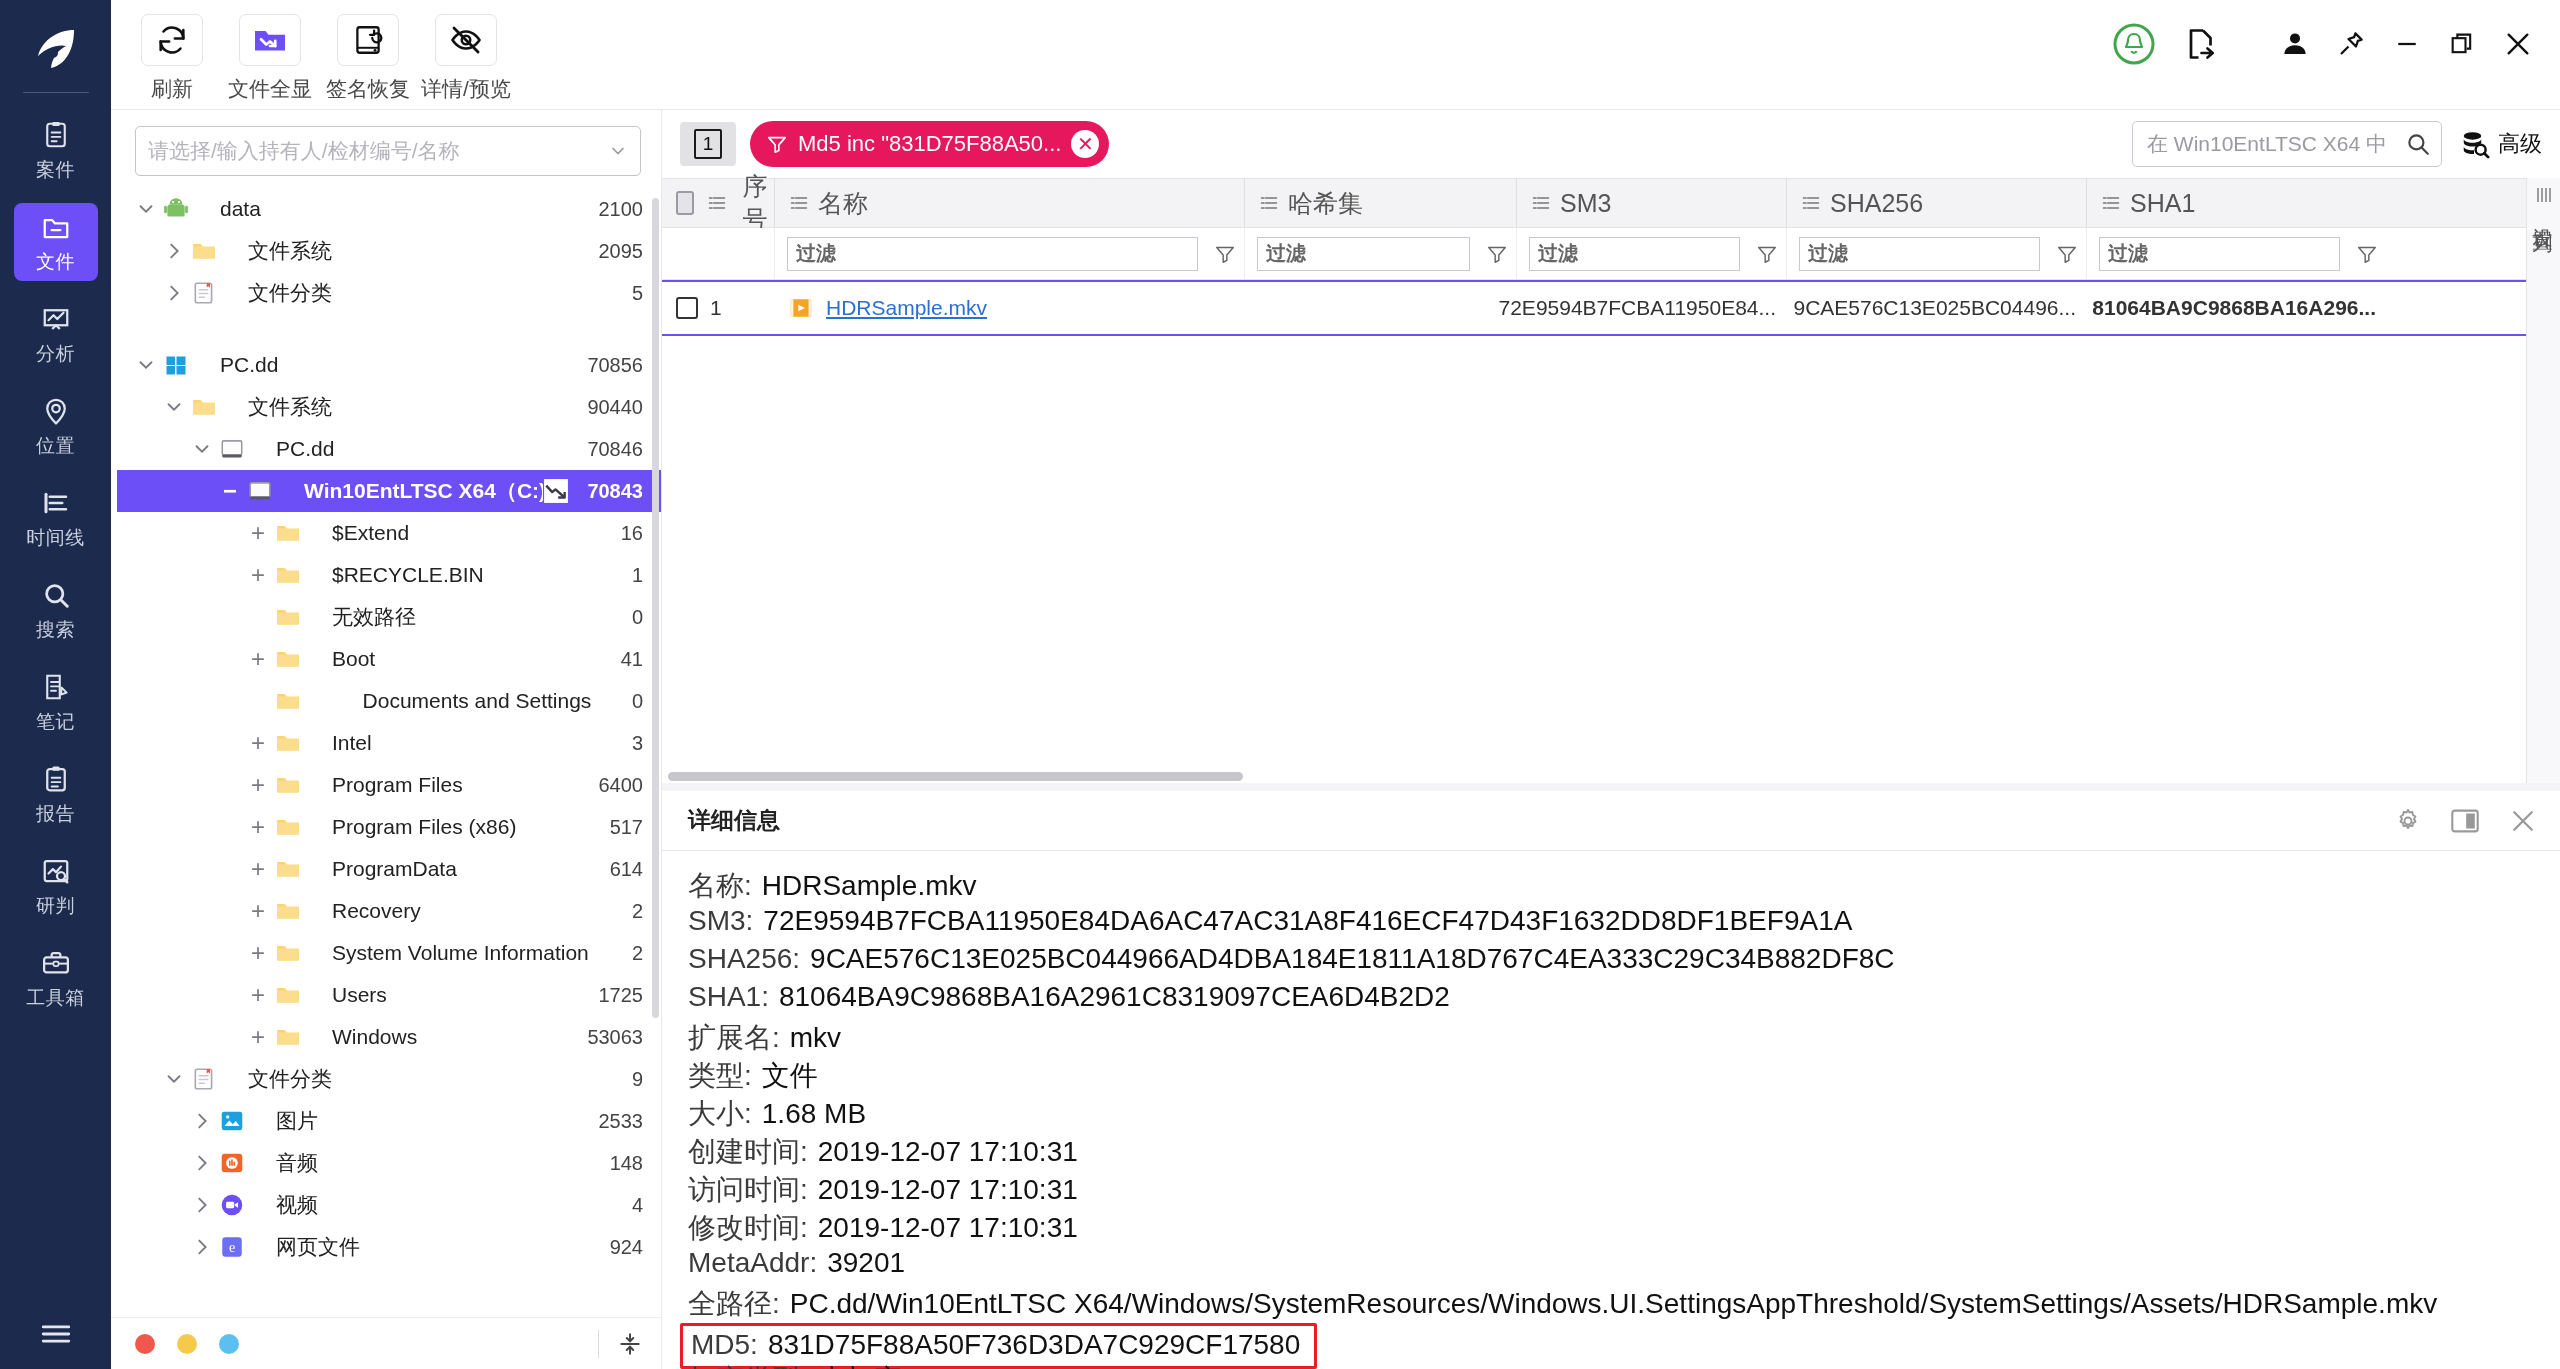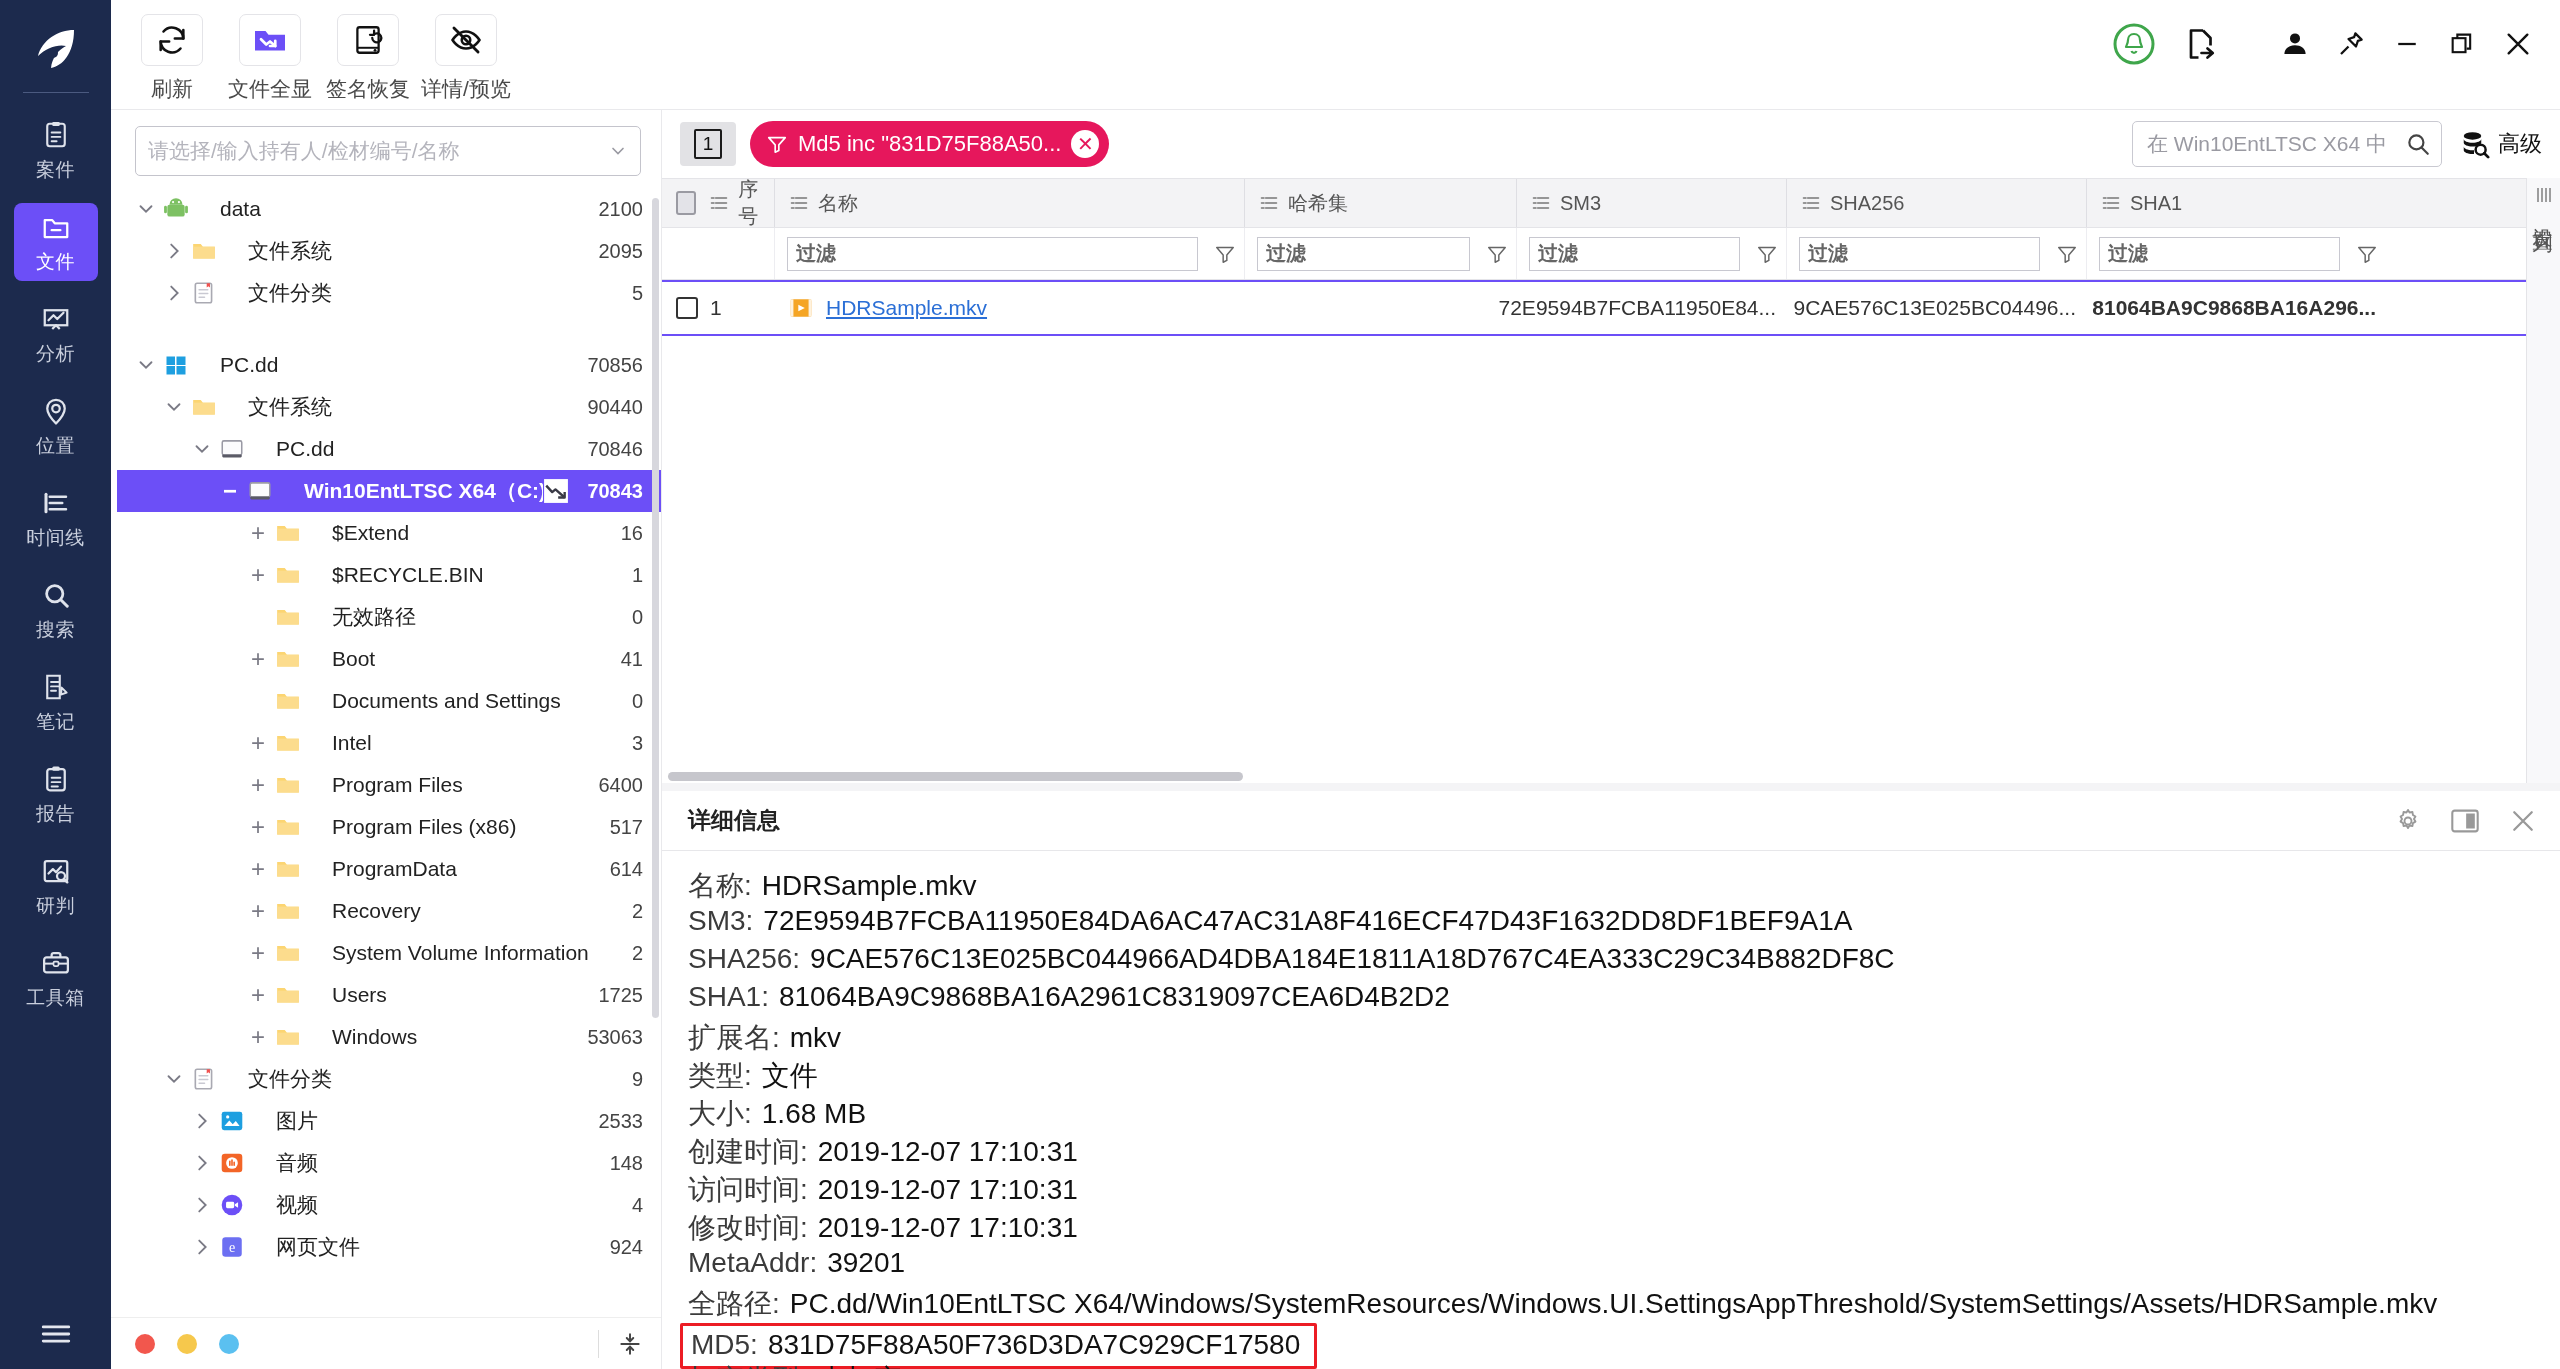--- a/index.html
+++ b/index.html
@@ -124,21 +124,21 @@
     display: flex; align-items: center; padding: 0 10px 0 14px;
     font-size: 21px; color: #9a9aa2; justify-content: space-between; gap: 8px;
   }
   .adv { display: flex; align-items: center; gap: 8px; font-size: 22px; color: #111; cursor: pointer; }
 
   
   .tablewrap { flex: 1; background: #fff; display: flex; flex-direction: column; min-height: 0; position: relative;}
   .thead {
     height: 50px; background: #f3f3f5; display: flex; align-items: center;
     border-top: 1px solid #e4e4e8; border-bottom: 1px solid #e4e4e8;
-    font-size: 20px; color: #555;
+    font-size: 25px; color: #555; text-align: center;
   }
   .th { display: flex; align-items: center; gap: 9px; padding-left: 14px; height: 100%;
         border-left: 1px solid #dedee3; }
   .th:first-child { border-left: none; }
   .frow { height: 52px; display: flex; align-items: center; background: #fff;
           border-bottom: 1px solid #e4e4e8; }
   .fcell { padding-left: 12px; display: flex; align-items: center; gap: 8px; height: 100%;
            border-left: 1px solid #ededf1; }
   .fcell:first-child { border-left: none; }
   .filter-input {
@@ -576,21 +576,21 @@
                 </span>
                 <span class="tico">
                   <svg width="26" height="26" viewBox="0 0 24 24">
                     <path d="M2 5.5h7l2 2.5h11V19H2z" fill="#fcd572"></path>
                     <path d="M2 8h20v11H2z" fill="#fcdc8d"></path>
                   </svg>
                 </span>
                 <span class="tlabel">Boot</span>
                 <span class="tcount">41</span>
               </div>
-              <div class="trow" style="padding-left: 126px;">
+              <div class="trow" style="padding-left: 126px; text-align: center;">
                 <span class="tw"></span>
                 <span class="tico">
                   <svg width="26" height="26" viewBox="0 0 24 24">
                     <path d="M2 5.5h7l2 2.5h11V19H2z" fill="#fcd572"></path>
                     <path d="M2 8h20v11H2z" fill="#fcdc8d"></path>
                   </svg>
                 </span>
                 <span class="tlabel">Documents and Settings</span>
                 <span class="tcount">0</span>
               </div>

